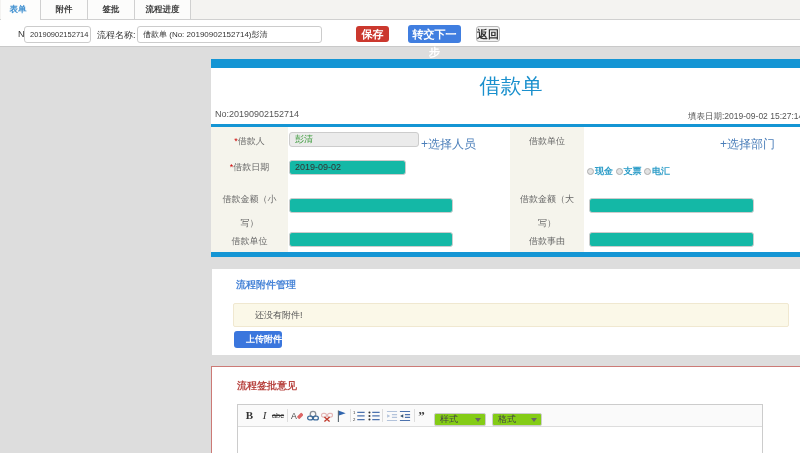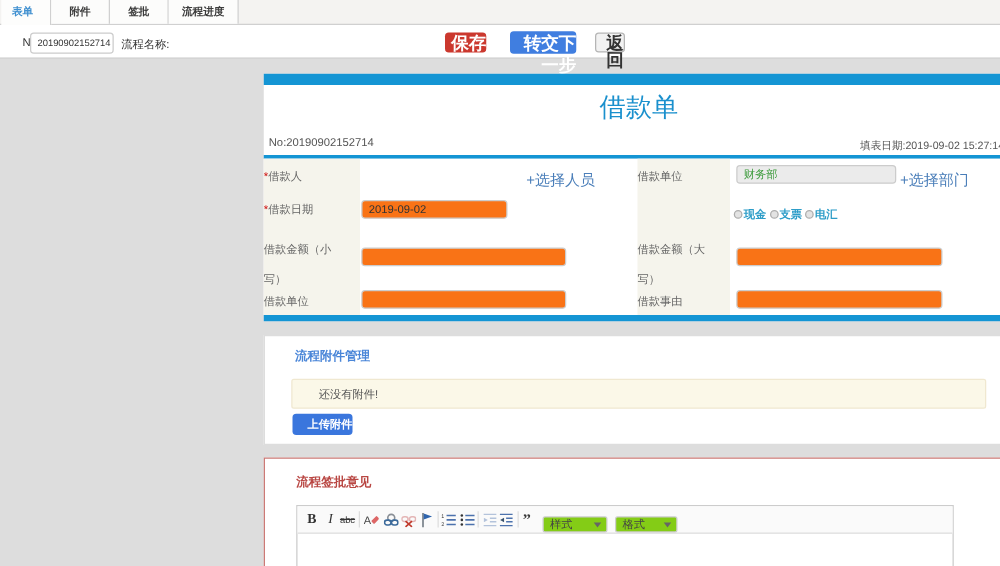--- a/index.html
+++ b/index.html
@@ -8,41 +8,41 @@
 
 
 #tabbar{position:absolute;left:0;top:0;width:800px;height:20px;background:#f4f3f1;border-bottom:1px solid #d0d0d0}
 .tab{position:absolute;top:0;height:19px;line-height:19px;text-align:center;font-size:8.5px;font-weight:bold;color:#3c3c3c;border-right:1px solid #d0d0d0;background:#fcfcfb}
 .tab.active{background:#fdfdfc;height:20px;color:#4090d0}
 
 
 #toolbar{position:absolute;left:0;top:20px;width:800px;height:27px;background:#fff;border-bottom:1px solid #c9c9c9}
 #toolbar .lbl{position:absolute;font-size:9px;color:#333;top:9px}
 .tinput{position:absolute;top:6px;height:17px;border:1px solid #ccc;border-radius:3px;background:#fff;font-size:8px;color:#333;line-height:15px;padding-left:5px;white-space:nowrap;overflow:hidden}
-.btn{position:absolute;top:6px;height:16px;line-height:16px;border-radius:3px;font-size:14px;font-weight:bold;text-align:right;color:#fff}
+.btn{position:absolute;top:6px;height:16px;line-height:16px;border-radius:3px;font-size:11px;font-weight:bold;text-align:center;color:#fff}
 .btn-red{background:#cb382e}
 .btn-blue{background:#407ee0}
 .btn-default{background:#f2f2f2;border:1px solid #b5b5b5;color:#333;line-height:14px}
 
 
 #panel{position:absolute;left:211px;top:59px;width:620px;height:198px;background:#fff}
 #paneltop{position:absolute;left:211px;top:59px;width:620px;height:9px;background:#1495d4}
 #title{position:absolute;left:211px;top:72px;width:600px;text-align:center;font-size:21px;color:#1a90cd}
 #norow{position:absolute;left:211px;top:104px;width:620px;height:20px;font-size:9px;color:#555}
 #norow .no{position:absolute;left:4px;top:5px}
 #norow .date{position:absolute;left:477px;top:7px;white-space:nowrap;font-size:8.5px}
 #bluediv1{position:absolute;left:211px;top:124px;width:620px;height:3px;background:#1495d4}
 #bluediv2{position:absolute;left:211px;top:252px;width:620px;height:5px;background:#1495d4}
 
 
 #formarea{position:absolute;left:211px;top:127px;width:620px;height:125px;background:#fff}
 .labelcol{position:absolute;background:#f5f4ec;top:0;height:125px}
-.flabel{position:absolute;font-size:9px;color:#666;line-height:24px}
+.flabel{position:absolute;font-size:9px;color:#666;text-align:center;line-height:24px}
 .flabel .req{color:#c00}
-.finput{position:absolute;height:15px;border:1px solid #ccc;border-radius:3px;background:#f97316;font-size:9px;color:#333;line-height:13px;padding-left:5px;white-space:nowrap}
+.finput{position:absolute;height:15px;border:1px solid #ccc;border-radius:3px;background:#14b8a6;font-size:9px;color:#333;line-height:13px;padding-left:5px;white-space:nowrap}
 .finput.dis{background:#ebebeb;color:#3c9b3c}
 .flink{position:absolute;font-size:12px;color:#4a7eb9;white-space:nowrap}
 .radio{display:inline-block;width:7px;height:7px;border-radius:50%;background:#e3e3e3;border:1px solid #adadad;vertical-align:-1px;margin-right:1px}
 .radiorow{position:absolute;font-size:9px;font-weight:bold;color:#2d9dc8;white-space:nowrap}
 
 
 #attbox{position:absolute;left:211px;top:268px;width:620px;height:88px;background:#fff;border:1px solid #ddd}
 #attbox .atitle{position:absolute;left:24px;top:9px;font-size:10px;font-weight:bold;color:#4a86d8}
 #attbox .alert{position:absolute;left:21px;top:34px;width:556px;height:24px;background:#fbf8e8;border:1px solid #f0e8d0;border-radius:2px;font-size:9px;color:#555;line-height:22px;padding-left:21px}
 #attbox .upbtn{position:absolute;left:22px;top:62px;width:48px;height:17px;background:#3a76dd;border-radius:3px;color:#fff;font-size:9px;font-weight:bold;text-align:right;line-height:17px}
@@ -64,42 +64,43 @@
 <div id="tabbar"></div>
 <div class="tab active" style="left:1px;width:40px;padding-right:5px">表单</div>
 <div class="tab" style="left:41px;width:47px">附件</div>
 <div class="tab" style="left:88px;width:47px">签批</div>
 <div class="tab" style="left:135px;width:56px">流程进度</div>
 
 <div id="toolbar">
   <span class="lbl" style="left:18px">No:</span>
   <span class="tinput" style="left:24px;width:67px;font-size:7.5px">20190902152714</span>
   <span class="lbl" style="left:97px">流程名称:</span>
+  <span class="tinput" style="left:137px;width:185px">借款单 (No: 20190902152714)彭清</span>
   <span class="btn btn-red" style="left:356px;width:33px">保存</span>
   <span class="btn btn-blue" style="left:408px;width:53px;top:5px;height:18px;line-height:18px">转交下一步</span>
   <span class="btn btn-default" style="left:476px;width:24px">返回</span>
 </div>
 
 <div id="panel"></div>
 <div id="paneltop"></div>
 <div id="title">借款单</div>
 <div id="norow">
     <span class="no">No:20190902152714</span>
     <span class="date">填表日期:2019-09-02 15:27:14</span>
   </div>
 <div id="bluediv1"></div>
 
 <div id="formarea">
   <div class="labelcol" style="left:0;width:77px"></div>
   <div class="labelcol" style="left:299px;width:74px"></div>
 
   <div class="flabel" style="left:0;top:2px;width:77px"><span class="req">*</span>借款人</div>
+  <div class="finput dis" style="left:78px;top:5px;width:130px">彭清</div>
   <div class="flink" style="left:210px;top:9px">+选择人员</div>
   <div class="flabel" style="left:299px;top:2px;width:74px">借款单位</div>
-  <div class="finput dis" style="left:378px;top:5px;width:128px">财务部</div>
   <div class="flink" style="left:509px;top:9px">+选择部门</div>
 
   <div class="flabel" style="left:0;top:28px;width:77px"><span class="req">*</span>借款日期</div>
   <div class="finput" style="left:78px;top:33px;width:117px">2019-09-02</div>
   <div class="radiorow" style="left:376px;top:38px"><span class="radio"></span>现金 <span class="radio"></span>支票 <span class="radio"></span>电汇</div>
 
   <div class="flabel" style="left:0;top:60px;width:77px">借款金额（小<br>写）</div>
   <div class="finput" style="left:78px;top:71px;width:164px"></div>
   <div class="flabel" style="left:299px;top:60px;width:74px">借款金额（大<br>写）</div>
   <div class="finput" style="left:378px;top:71px;width:165px"></div>

